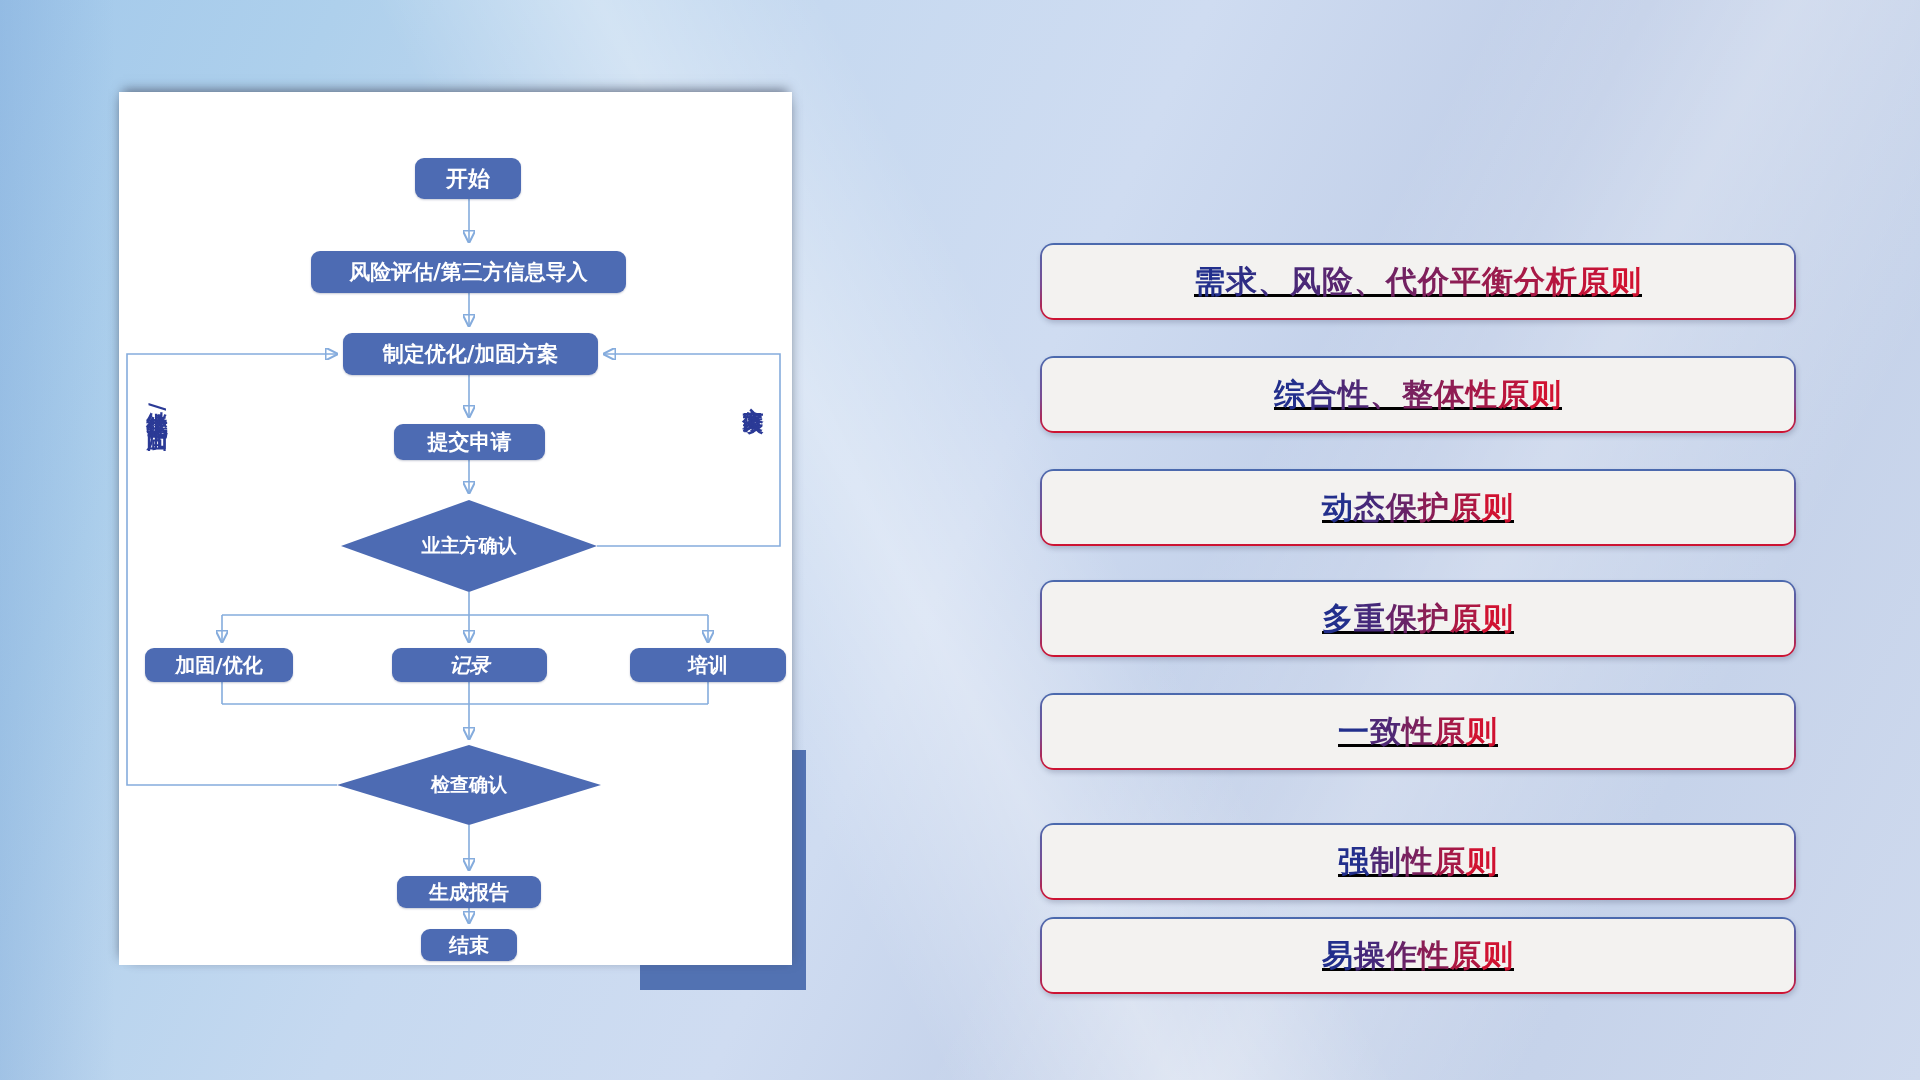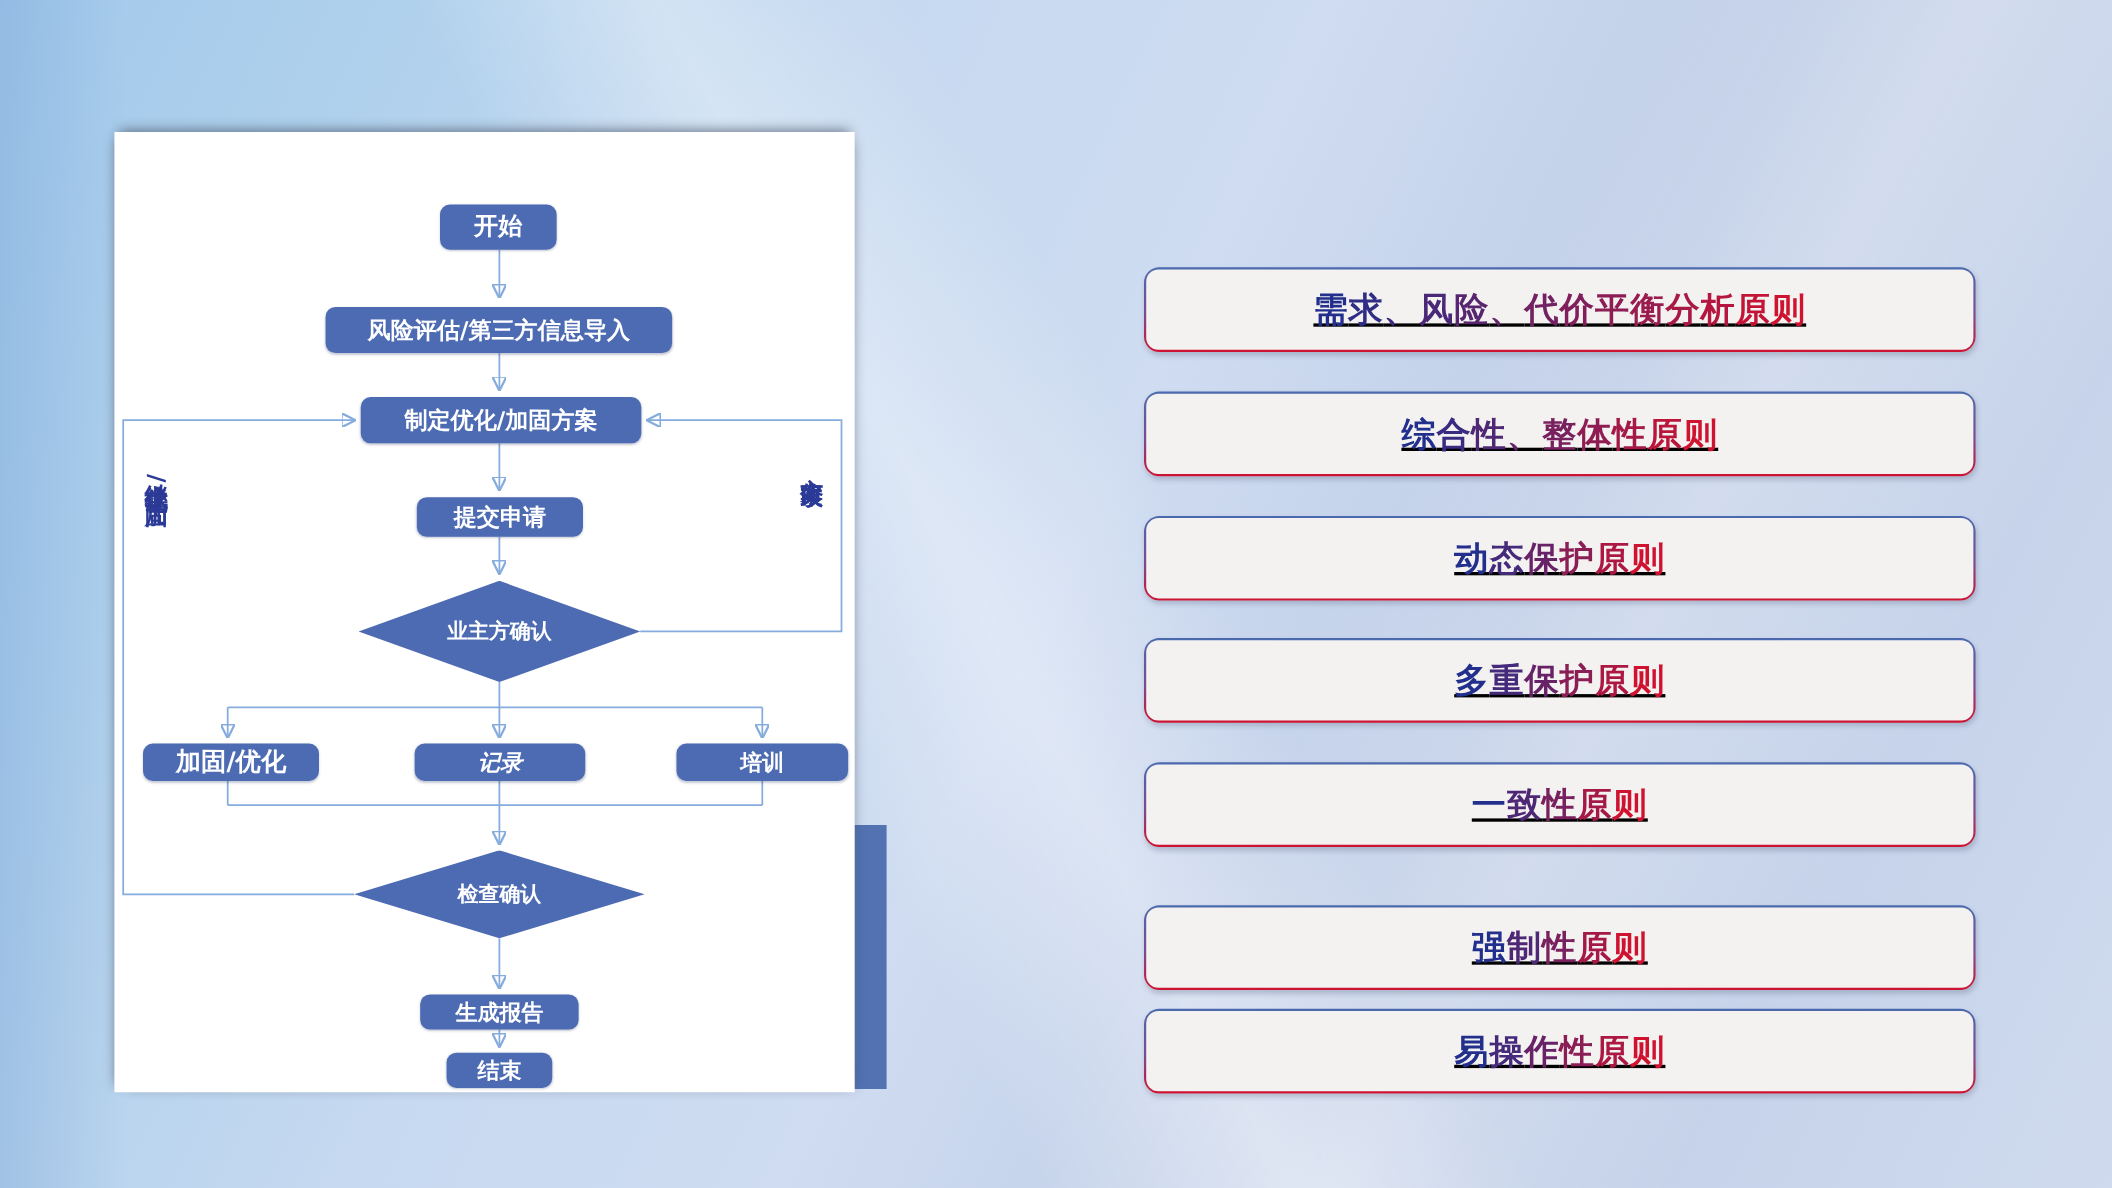--- a/index.html
+++ b/index.html
@@ -14,26 +14,25 @@
       linear-gradient(62deg, rgba(255,255,255,0) 38%, rgba(255,255,255,.34) 47%, rgba(255,255,255,0) 56%),
       linear-gradient(118deg, rgba(255,255,255,0) 60%, rgba(255,255,255,.28) 72%, rgba(255,255,255,0) 84%),
       linear-gradient(115deg, #a3c9eb 0%, #aed0ec 14%, #c6d9f0 34%, #cfdcf1 50%, #bfcde7 68%, #c6d3ea 84%, #cfdaee 100%);
   }
   
   .accent-rect{
     position:absolute;left:640px;top:750px;width:166px;height:240px;
     background:var(--accent-steel,#5272b2);
   }
   .panel{
-    position:absolute;left:104px;top:92px;width:673px;height:873px;
+    position:absolute;left:119px;top:92px;width:673px;height:873px;
     background:#ffffff;
     box-shadow:0 -7px 10px -4px rgba(75,85,105,.65),
                -6px 0 10px -6px rgba(75,85,105,.40),
                7px 4px 10px -6px rgba(75,85,105,.30);
-    margin-top:28px;
   }
   .connectors{position:absolute;left:0;top:0;width:673px;height:873px;}
   .connectors path{fill:none;stroke:var(--connector,#85acdd);stroke-width:1.6;}
   .flow-node{
     position:absolute;display:flex;align-items:center;justify-content:center;
     background:var(--flow-box,#4d6bb3);color:#ffffff;font-weight:bold;
     border-radius:9px;text-align:center;line-height:1.15;
     box-shadow:0 1px 2px rgba(30,45,90,.25);
   }
   .flow-diamond{
@@ -118,29 +117,29 @@
     </div>
 
     <div class="flow-node" style="left:275px;top:332px;width:151px;height:36px;font-size:21px;">
       <span>提交申请</span>
     </div>
 
     <div class="flow-diamond" style="left:222px;top:408px;width:256px;height:92px;font-size:19px;">
       <span>业主方确认</span>
     </div>
 
-    <div class="flow-node" style="left:26px;top:556px;width:160px;height:34px;font-size:23px;">
+    <div class="flow-node" style="left:26px;top:556px;width:148px;height:34px;font-size:20px;">
       <span>加固/优化</span>
     </div>
 
     <div class="flow-node" style="left:273px;top:556px;width:155px;height:34px;font-size:20px;font-style:italic;">
       <span>记录</span>
     </div>
 
-    <div class="flow-node" style="left:511px;top:556px;width:156px;height:34px;font-size:20px;">
+    <div class="flow-node" style="left:511px;top:556px;width:156px;height:34px;font-size:20px;font-family:Liberation Serif, serif;">
       <span>培训</span>
     </div>
 
     <div class="flow-diamond" style="left:218px;top:653px;width:264px;height:80px;font-size:19px;">
       <span>检查确认</span>
     </div>
 
     <div class="flow-node" style="left:278px;top:784px;width:144px;height:32px;font-size:20px;">
       <span>生成报告</span>
     </div>

